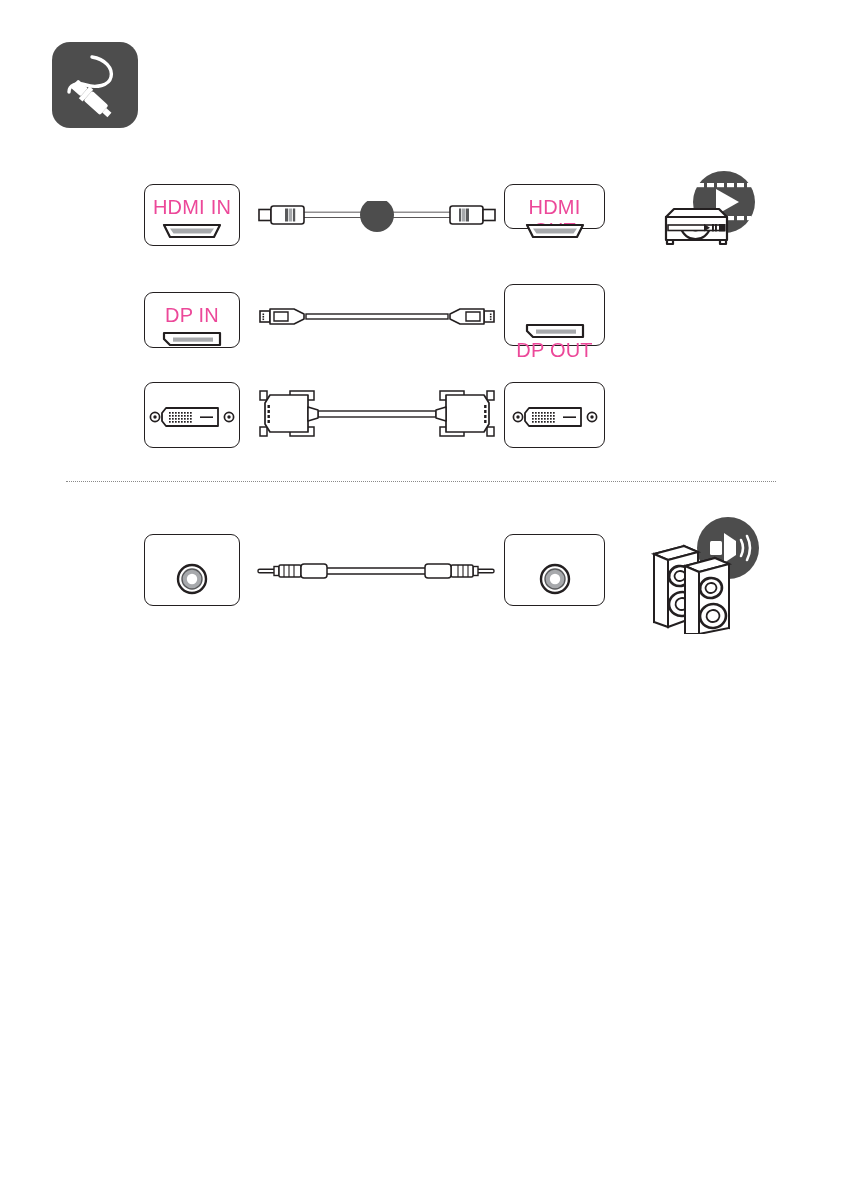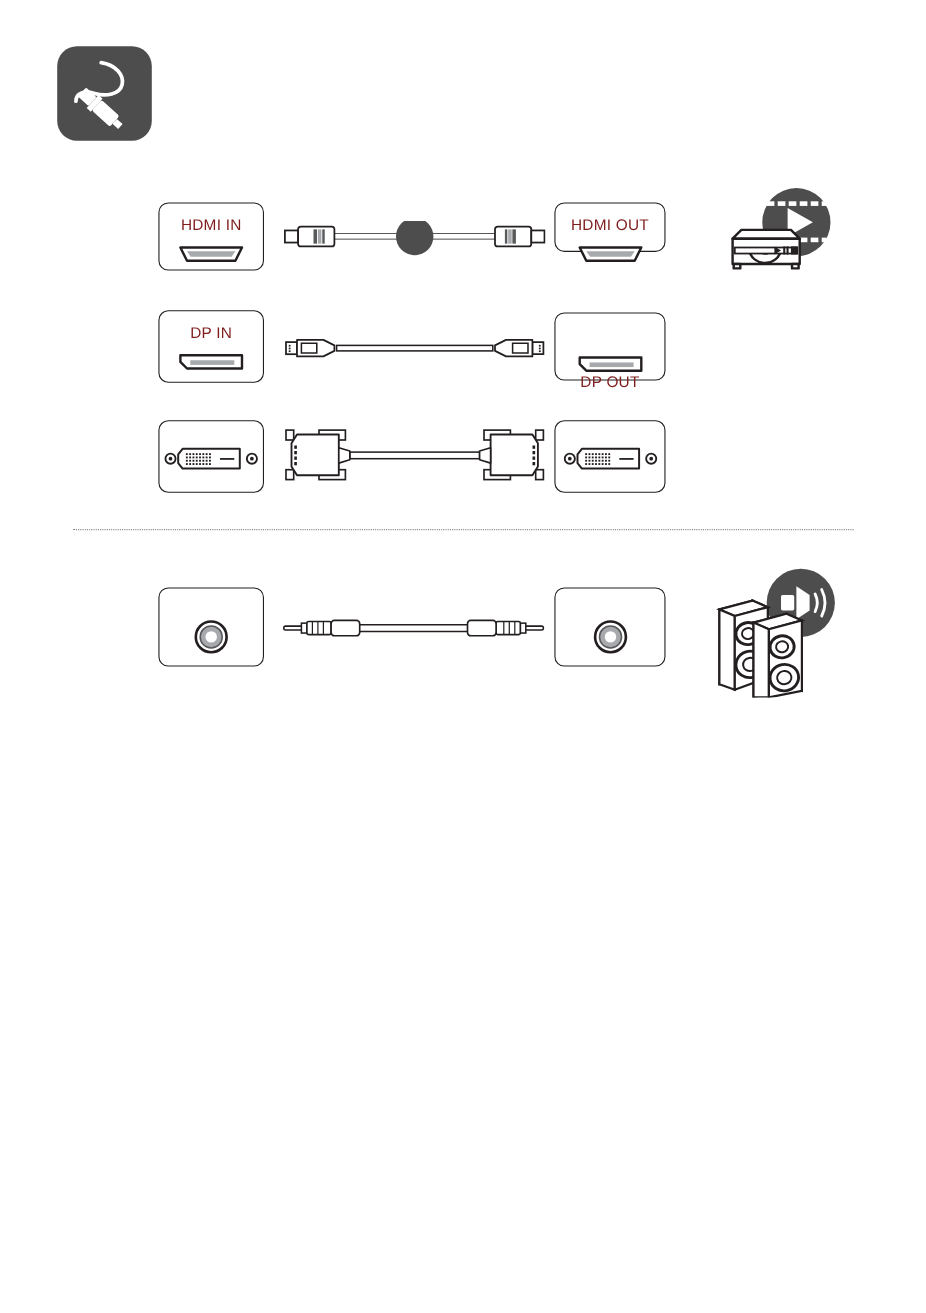--- a/index.html
+++ b/index.html
@@ -47,23 +47,23 @@
     background: #ffffff;
   }
   .port-box.left  { left: 144px; }
   .port-box.right { left: 504px; }
 
   .port-label {
     position: absolute;
     left: 0;
     width: 100%;
     text-align: center;
-    font-size: 14px;
+    font-size: 20px;
     letter-spacing: 0.2px;
-    color: #7f1d1d;
+    color: #ec4899;
     font-family: "Liberation Sans", sans-serif;
   }
   .port-art {
     position: absolute;
     left: 0;
     width: 100%;
     display: flex;
     justify-content: center;
   }
 
@@ -189,21 +189,21 @@
           <rect x="72" y="54" width="1.9" height="7.4"></rect>
           <rect x="75" y="54" width="1.9" height="7.4"></rect>
           <rect x="79" y="54" width="6.6" height="7.4"></rect>
         </g>
       </svg>
     </div>
   </div>
 
   <div class="row" style="top:278px;">
 
-    <div class="port-box left" style="top:4px; width:96px; height:66px;">
+    <div class="port-box left" style="top:14px; width:96px; height:56px;">
       <div class="port-label" style="top:11px;">DP IN</div>
       <div class="port-art" style="top:36px;">
         <svg width="62" height="20" viewBox="0 0 62 20">
           <path d="M3 4 L59 4 L59 16 L9 16 L3 10 Z" fill="#ffffff" stroke="#231f20" stroke-width="2.2" stroke-linejoin="round"></path>
           <rect x="12" y="8.5" width="40" height="4.2" fill="#a7a9ac"></rect>
         </svg>
       </div>
     </div>
 
     <div class="cable" style="left:258px; top:26px;">

